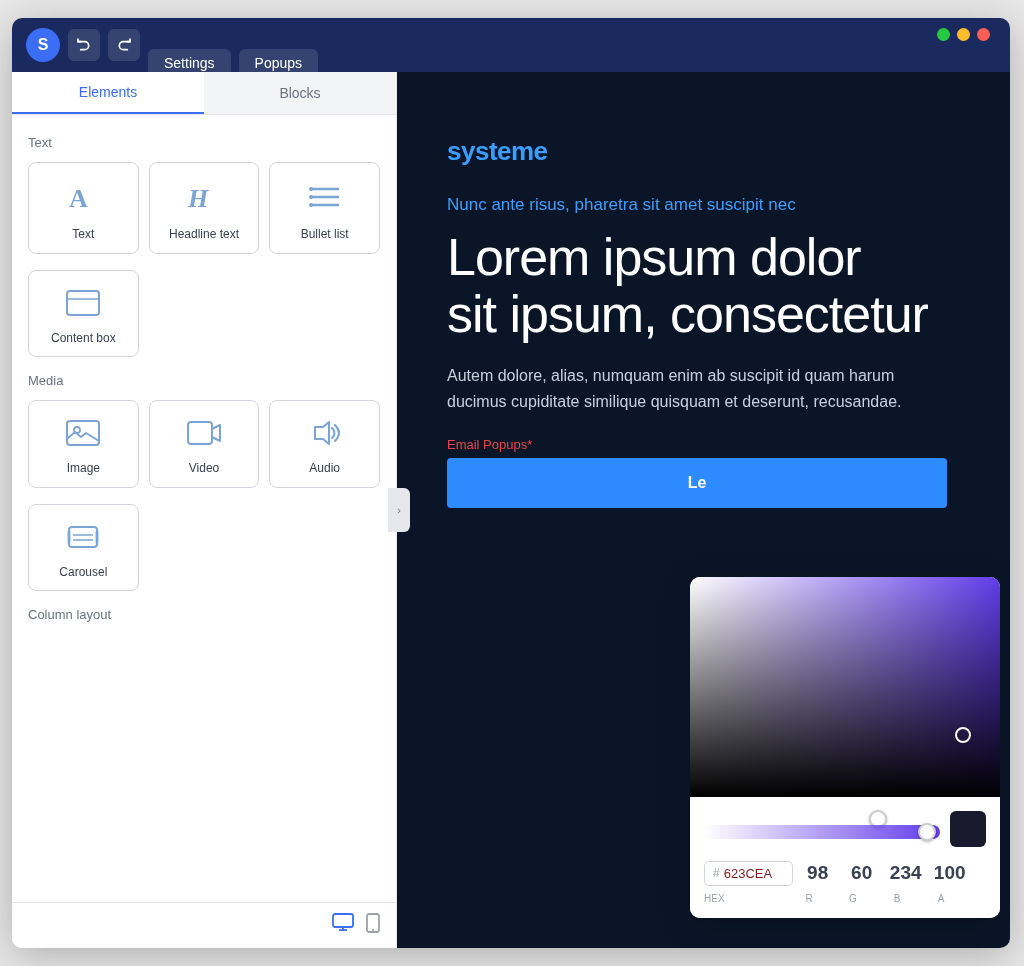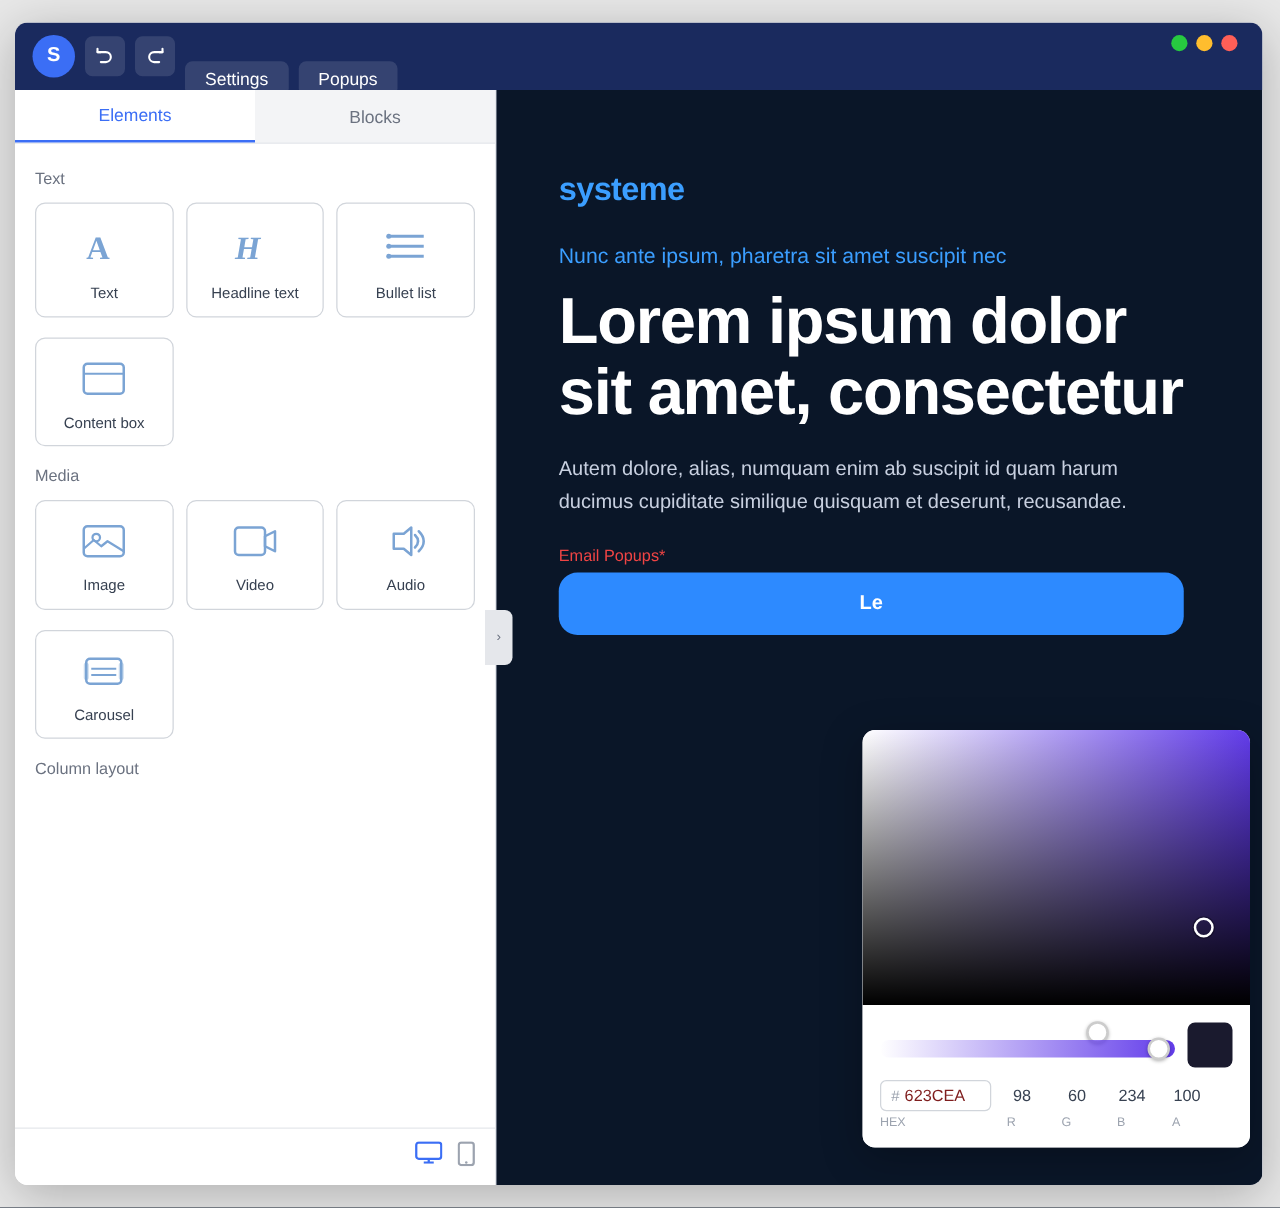--- a/index.html
+++ b/index.html
@@ -240,21 +240,21 @@
     }
 
     .lp-subtitle {
       color: #3b9eff;
       font-size: 17px;
       margin-bottom: 14px;
     }
 
     .lp-headline {
       font-size: 52px;
-      font-weight: 700;
+      font-weight: 400;
       line-height: 1.1;
       color: white;
       margin-bottom: 20px;
       letter-spacing: -1px;
     }
 
     .lp-body {
       font-size: 16px;
       color: #c8d0e0;
       line-height: 1.6;
@@ -290,21 +290,21 @@
       left: 16px;
       font-size: 10px;
       color: rgba(255,255,255,0.4);
       letter-spacing: 1px;
     }
 
     .lp-btn {
       padding: 16px 50px;
       background: #2d8aff;
       border: none;
-      border-radius: 15px;
+      border-radius: 4px;
       color: white;
       font-size: 16px;
       font-weight: 600;
       cursor: pointer;
       max-width: 500px;
       width: 100%;
     }
 
     
     .color-picker-popup {
@@ -428,22 +428,22 @@
       font-weight: 500;
       color: #7f1d1d;
       border: none;
       width: 60px;
       outline: none;
     }
     .color-channel-input {
       text-align: center;
       border: none;
       width: 38px;
-      font-size: 13px;
-      font-weight: 400;
+      font-size: 19px;
+      font-weight: 700;
       color: #374151;
       padding: 4px 2px;
       border: 1px solid transparent;
       border-radius: 4px;
     }
   </style>
 </head>
 <body>
 
 <div class="window">
@@ -602,24 +602,24 @@
         </div>
       </div>
 
       <div class="sidebar-arrow">›</div>
     </div>
 
     <div class="preview-area">
       <div class="preview-page">
         <div class="lp-content">
           <div class="lp-logo">systeme</div>
-          <div class="lp-subtitle">Nunc ante ipsum, pharetra sit amet suscipit nec</div>
+          <div class="lp-subtitle">Nunc ante risus, pharetra sit amet suscipit nec</div>
           <div class="lp-headline">
             <span>Lorem ipsum dolor</span><br>
-            <span>sit amet, consectetur</span>
+            <span>sit ipsum, consectetur</span>
           </div>
           <div class="lp-body">Autem dolore, alias, numquam enim ab suscipit id quam harum ducimus cupiditate similique quisquam et deserunt, recusandae.</div>
           <div class="lp-form-label">
             <span>Email Popups</span><span style="color:#ef4444;">*</span>
           </div>
           <button class="lp-btn" style="max-width:500px;">Le</button>
         </div>
       </div>
 
       <div class="color-picker-popup">

